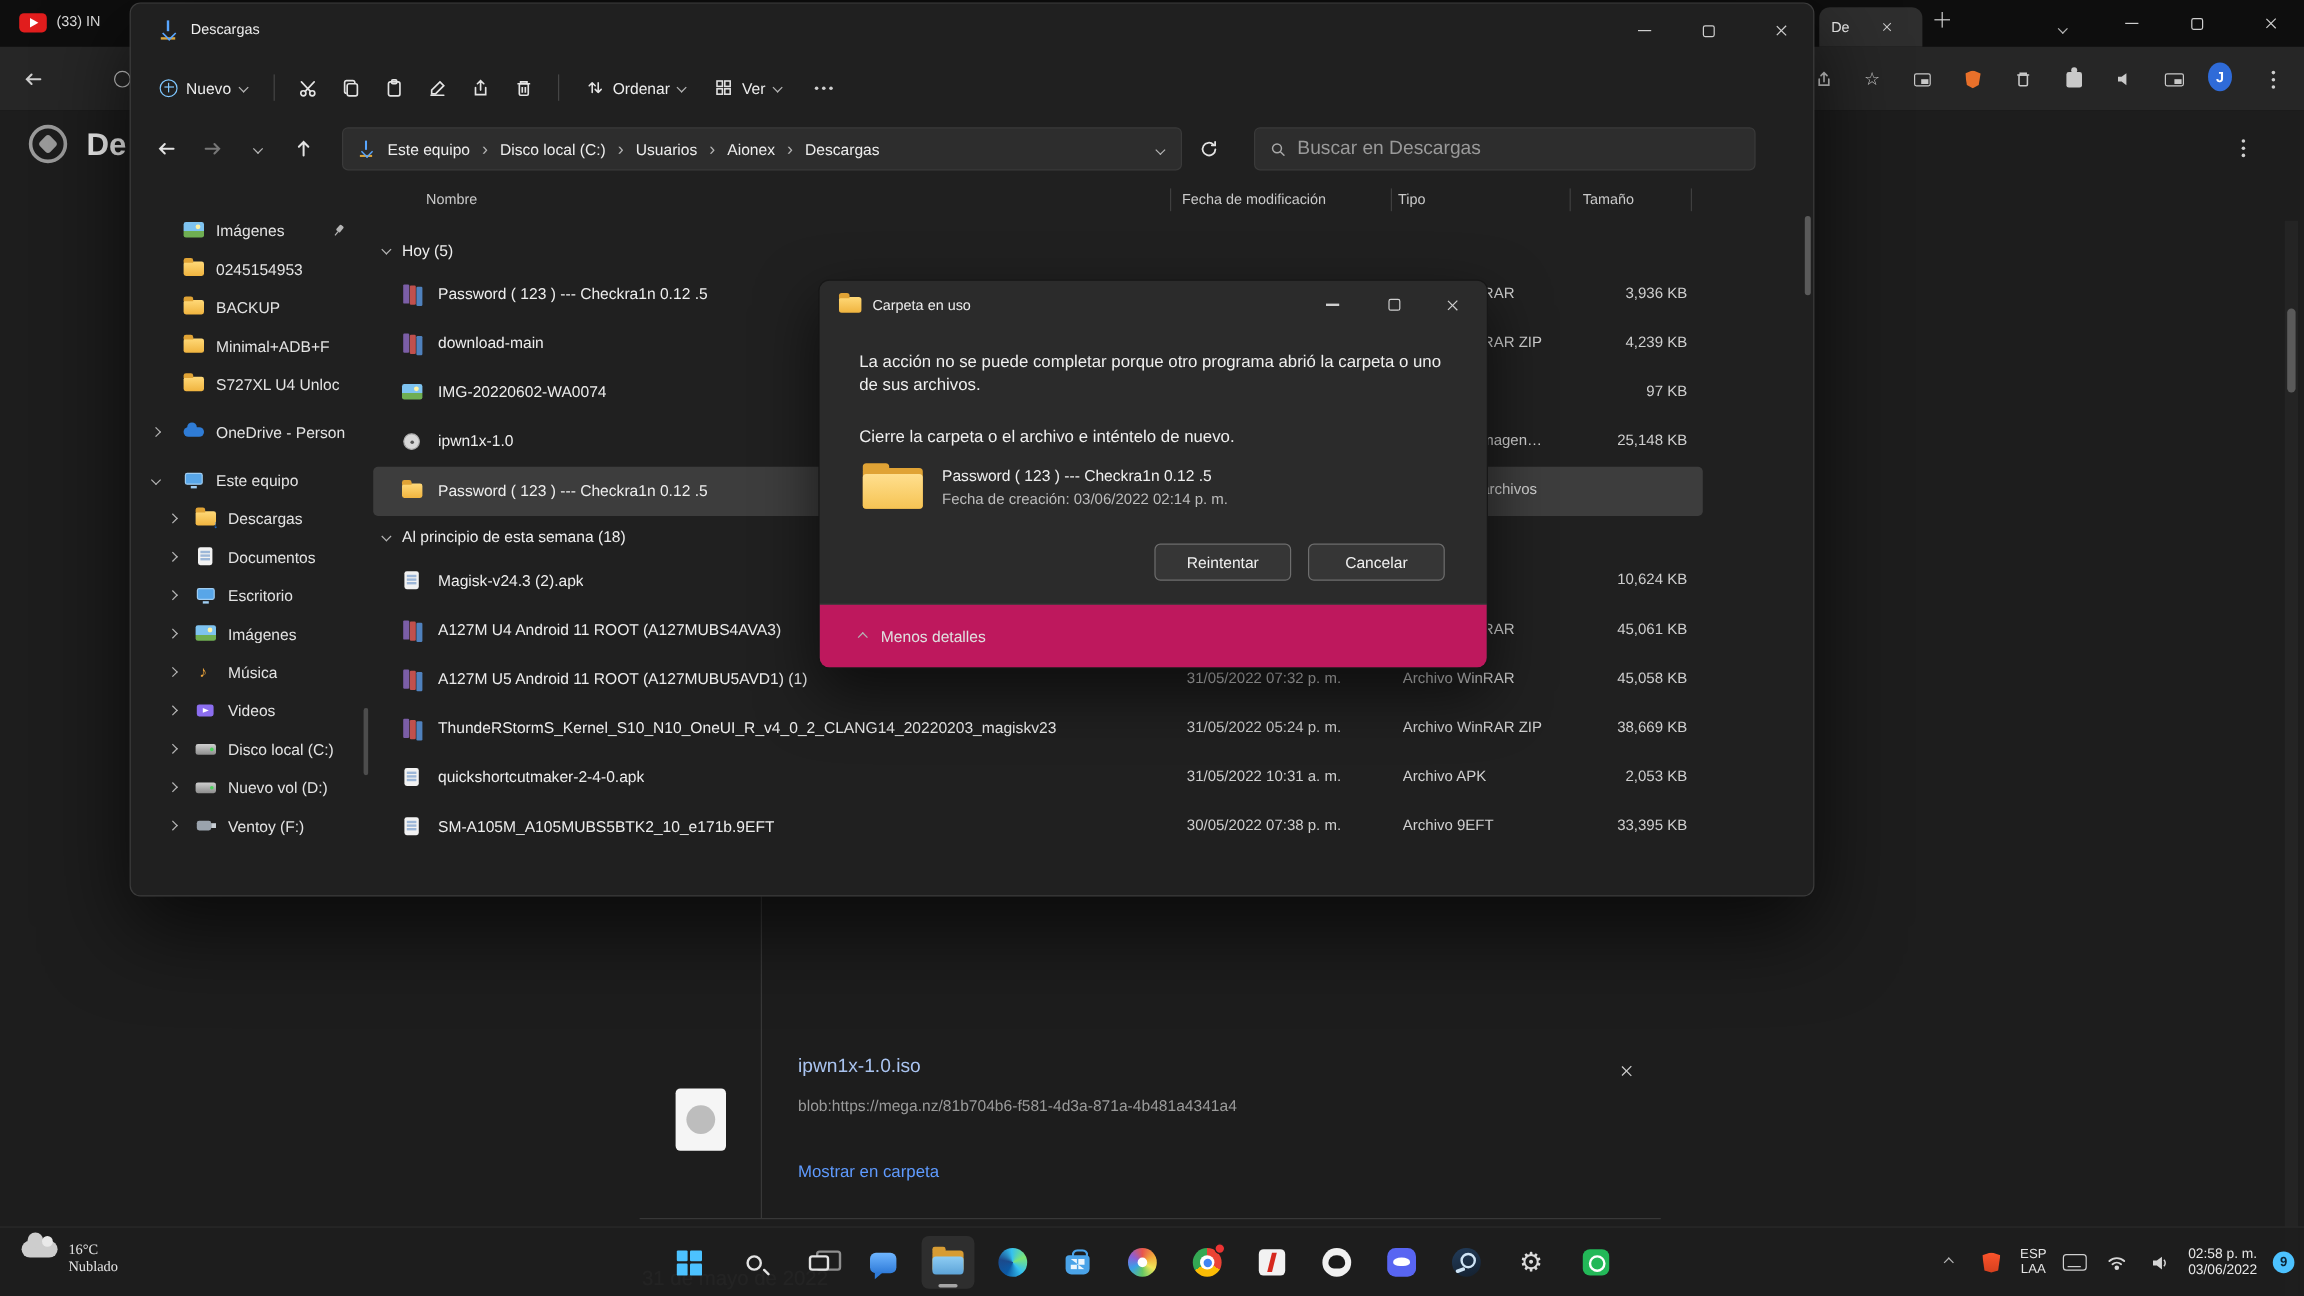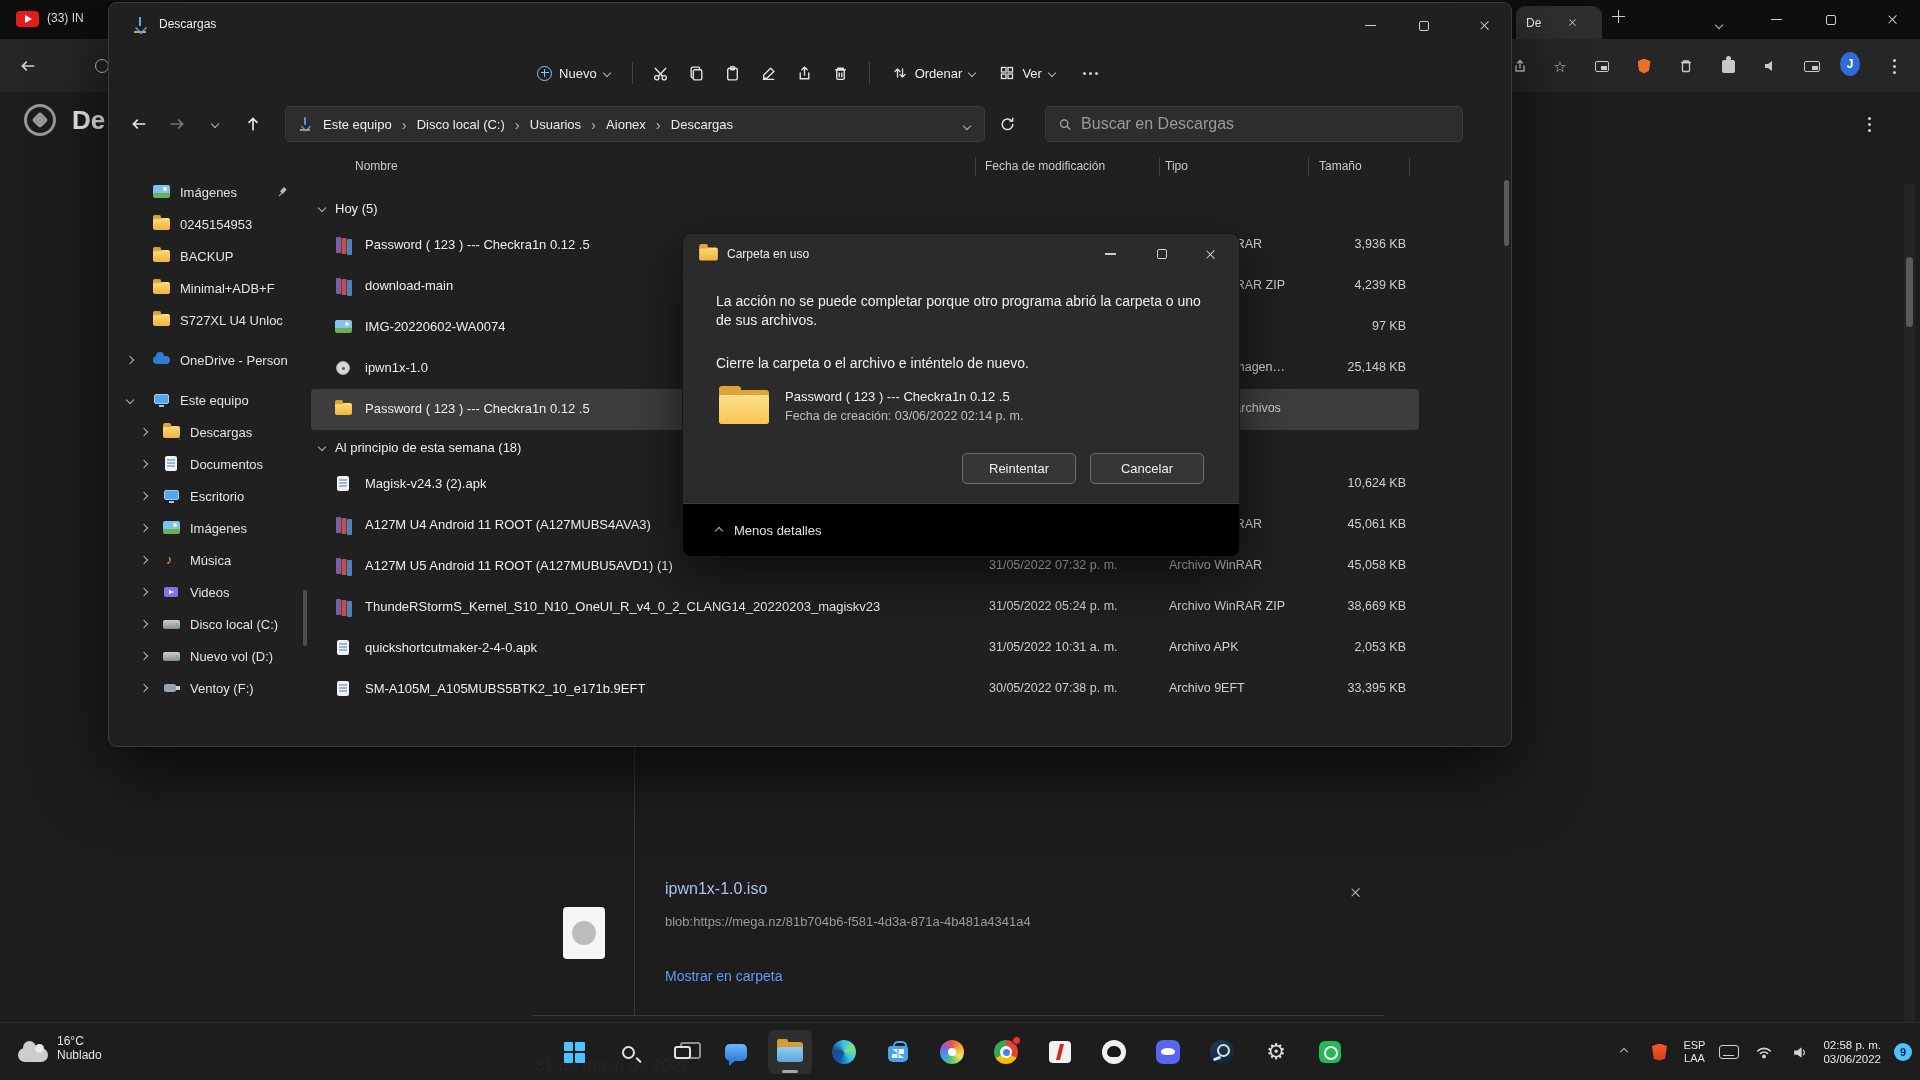--- a/index.html
+++ b/index.html
@@ -64,21 +64,21 @@
   
   #explorer{position:absolute;left:108px;top:2px;width:1404px;height:745px;background:#202020;
     border:1px solid #3c3c3c;border-radius:9px;box-shadow:0 26px 70px rgba(0,0,0,.68);overflow:hidden;}
   .ex-title{position:absolute;left:0;top:0;width:100%;height:45px;}
   .ex-title .ttl{position:absolute;left:50px;top:14px;font-size:12px;color:#ededed;}
   .dlico{position:absolute;left:22px;top:13px;width:18px;height:18px;}
   .dlico::before{content:"";position:absolute;left:8px;top:1px;width:2px;height:9px;background:#58a6ff;}
   .dlico::after{content:"";position:absolute;left:4px;top:6px;width:10px;height:10px;border-left:2px solid #58a6ff;border-bottom:2px solid #58a6ff;transform:rotate(-45deg) scale(.7);}
   .dlico i{position:absolute;left:3px;bottom:1px;width:12px;height:2px;background:#d9a33c;}
   .ex-winbtn{position:absolute;top:0;width:46px;height:45px;display:flex;align-items:center;justify-content:center;}
-  .ex-cmd{position:absolute;left:0;top:45px;width:100%;height:50px;display:flex;align-items:center;padding-left:14px;gap:4px;justify-content:center;}
+  .ex-cmd{position:absolute;left:0;top:45px;width:100%;height:50px;display:flex;align-items:center;padding-left:14px;gap:4px;}
   .cmd-btn{display:flex;align-items:center;gap:7px;padding:7px 10px;border-radius:5px;font-size:13px;color:#ededed;}
   .cmd-ic{width:32px;height:32px;display:flex;align-items:center;justify-content:center;border-radius:5px;}
   .vsep{width:1px;height:22px;background:#454545;margin:0 8px;}
   .newplus{width:15px;height:15px;border:1.4px solid #7fc7ff;border-radius:50%;position:relative;}
   .newplus::before{content:"";position:absolute;left:2.5px;top:5.6px;width:8px;height:1.4px;background:#7fc7ff;}
   .newplus::after{content:"";position:absolute;left:5.6px;top:2.5px;width:1.4px;height:8px;background:#7fc7ff;}
   .ex-addr{position:absolute;left:0;top:95px;width:100%;height:52px;display:flex;align-items:center;padding-left:14px;gap:6px;}
   .nav-ic{width:32px;height:32px;display:flex;align-items:center;justify-content:center;border-radius:5px;}
   .pill{height:36px;background:#2d2d2d;border:1px solid #3a3a3a;border-radius:5px;display:flex;align-items:center;}
   .crumbs{width:700px;margin-left:10px;padding:0 10px;gap:2px;}
@@ -164,27 +164,27 @@
   .dg-itemic{position:absolute;left:36px;top:152px;width:50px;height:38px;}
   .dg-itemic .back{position:absolute;left:0;top:4px;width:50px;height:34px;background:#e0a335;border-radius:3px;}
   .dg-itemic .back::before{content:"";position:absolute;left:0;top:-4px;width:22px;height:6px;background:#e0a335;border-radius:3px 3px 0 0;}
   .dg-itemic .front{position:absolute;left:0;top:9px;width:50px;height:29px;background:linear-gradient(#ffdf8e,#f6c454);border-radius:3px;}
   .dg-item-name{position:absolute;left:102px;top:155px;font-size:13px;color:#efefef;}
   .dg-item-meta{position:absolute;left:102px;top:175px;font-size:12.5px;color:#bdbdbd;}
   .dg-buttons{position:absolute;right:35px;top:219px;display:flex;gap:14px;}
   .dg-push{width:114px;height:31px;background:#363636;border:1px solid #6e6e6e;border-radius:5px;
     color:#f0f0f0;font-size:13px;display:flex;align-items:center;justify-content:center;font-family:"Liberation Sans",sans-serif;}
   .dg-sep{position:absolute;left:0;top:269px;width:100%;height:1px;background:#3d3d3d;}
-  .dg-foot{position:absolute;left:0;top:270px;width:100%;height:54px;background:#000000;}
+  .dg-foot{position:absolute;left:0;top:270px;width:100%;height:54px;background:#be185d;}
   .dg-details{position:absolute;left:33px;top:19px;display:flex;align-items:center;gap:12px;font-size:13px;color:#e0e0e0;}
 
   
   #taskbar{position:absolute;left:0;top:1022px;width:1920px;height:58px;background:rgba(30,30,30,.97);
     border-top:1px solid #2c2c2c;z-index:30;}
-  .weather{position:absolute;left:10px;top:7px;display:flex;align-items:flex-end;gap:9px;padding:4px 8px;border-radius:5px;}
+  .weather{position:absolute;left:10px;top:7px;display:flex;align-items:flex-start;gap:9px;padding:4px 8px;border-radius:5px;font-family:Liberation Serif, serif;}
   .cloudic{width:30px;height:14px;background:#cdcdcd;border-radius:8px;position:relative;}
   .cloudic::before{content:"";position:absolute;left:5px;top:-7px;width:13px;height:13px;border-radius:50%;background:#cdcdcd;}
   .cloudic::after{content:"";position:absolute;right:4px;top:-4px;width:9px;height:9px;border-radius:50%;background:#e9e9e9;}
   .wtxt{font-size:12px;line-height:14px;color:#e5e5e5;}
   .tb-center{position:absolute;left:552px;top:7px;display:flex;gap:10px;}
   .tb-btn{width:44px;height:44px;border-radius:6px;display:flex;align-items:center;justify-content:center;position:relative;}
   .tb-btn.active{background:rgba(255,255,255,.08);}
   .tb-btn.active::after{content:"";position:absolute;bottom:1px;left:14px;width:16px;height:3px;border-radius:2px;background:#a6a6a6;}
   .wingrid{width:21px;height:21px;display:grid;grid-template-columns:1fr 1fr;grid-template-rows:1fr 1fr;gap:2px;}
   .wingrid i{background:#4cc2ff;border-radius:1px;}

